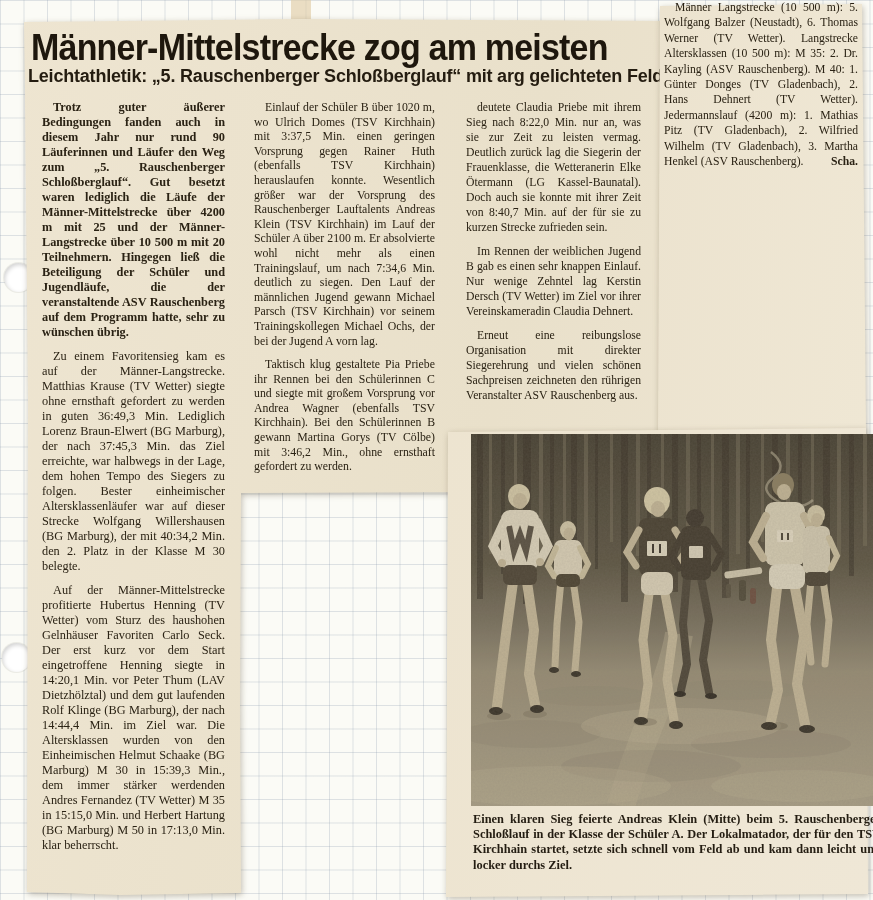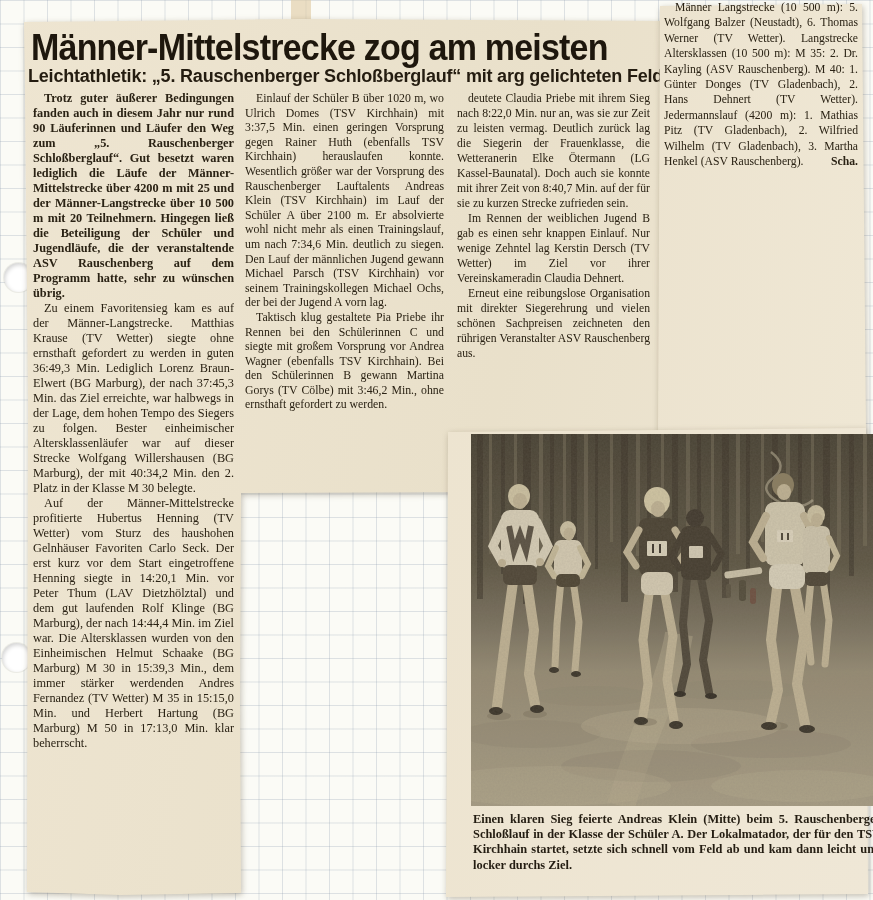--- a/index.html
+++ b/index.html
@@ -31,21 +31,21 @@
   .tape-bit{position:absolute;left:291px;top:0;width:20px;height:20px;background:rgba(224,205,168,.65);}
 
   .headline{position:absolute;left:31px;top:27px;width:628px;
     font-family:"Liberation Sans",sans-serif;font-weight:bold;font-size:34px;
     letter-spacing:-0.8px;color:#1e170d;transform:scaleY(1.06);transform-origin:top left;white-space:nowrap;}
   .subhead{position:absolute;left:28px;top:66px;width:634px;
     font-family:"Liberation Sans",sans-serif;font-weight:bold;font-size:18px;
     letter-spacing:-0.2px;color:#241c10;white-space:nowrap;}
 
   .col{position:absolute;top:91px;text-align:justify;color:#2a2214;overflow:hidden;}
-  .col p{margin:0;text-indent:11px;}
+  .col p{margin:9px;text-indent:11px;}
   #col1{left:33px;width:201px;height:800px;font-size:12.3px;line-height:15px;}
   #col2{left:245px;width:199px;height:400px;font-size:11.8px;line-height:14.6px;}
   #col3{left:457px;width:193px;height:352px;font-size:11.7px;line-height:15px;}
   #col4{left:664px;top:0;width:194px;height:428px;font-size:11.7px;line-height:15.4px;position:absolute;text-align:justify;color:#2a2214;overflow:hidden;}
   #col4 p{margin:0 0 2px 0;text-indent:11px;}
   .lead{font-weight:bold;}
   .hl{background:rgba(233,128,116,.42);box-shadow:0 0 0 2px rgba(233,128,116,.42);border-radius:1px;}
   .signoff{float:right;font-weight:bold;}
 
   .photo-frame{position:absolute;left:5px;top:6px;width:406px;height:372px;background:#6b6452;overflow:hidden;}

